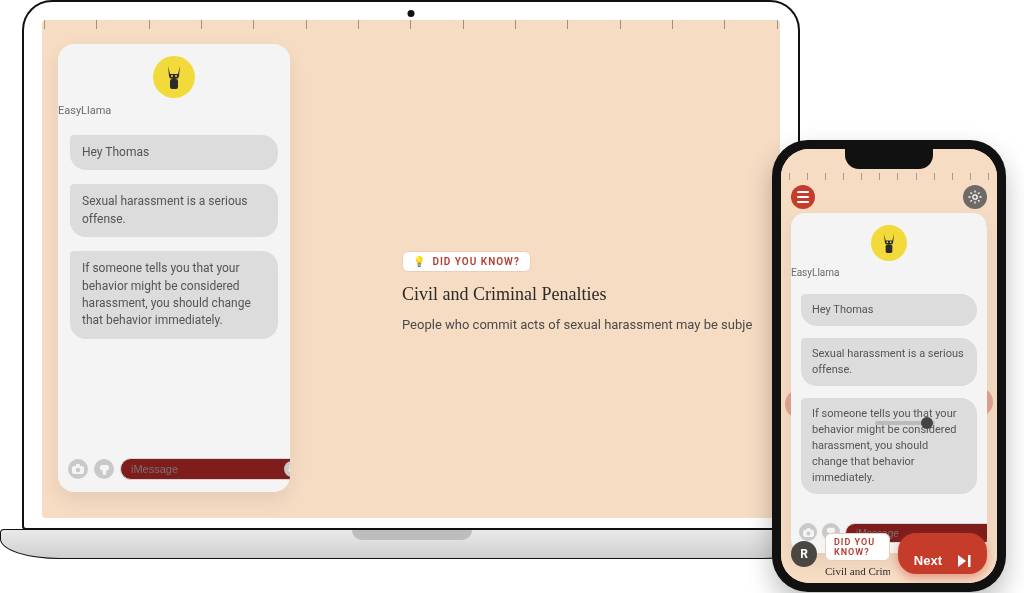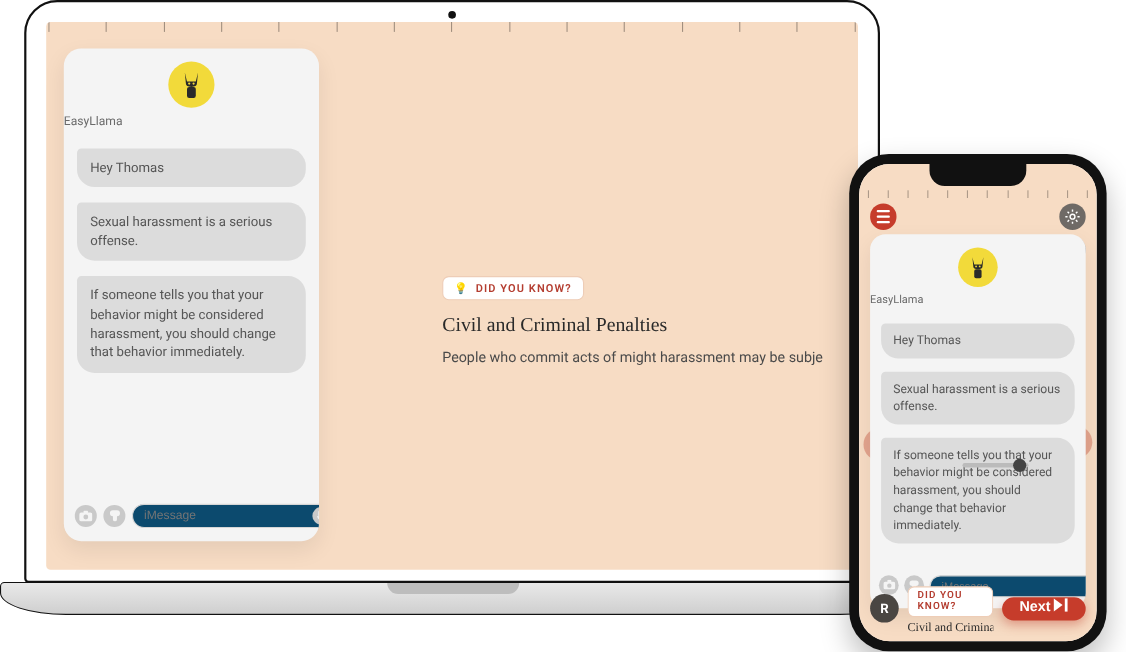--- a/index.html
+++ b/index.html
@@ -154,21 +154,21 @@
     align-items: center;
     justify-content: center;
     font-size: 11px;
     flex-shrink: 0;
   }
   .chat-textfield {
     flex: 1;
     height: 22px;
     border: 1px solid #d6d6d6;
     border-radius: 12px;
-    background: #0c4a6e;
+    background: #7f1d1d;
     font-size: 11px;
     padding: 0 30px 0 10px;
     color: #999;
     outline: none;
     position: relative;
   }
   .chat-input-wrap { flex:1; position:relative; }
   .mic-icon {
     position: absolute;
     right: 4px; top: 50%;
@@ -346,26 +346,26 @@
     background:#4a4642; color:#fff;
     display:flex; align-items:center; justify-content:center;
     font-size:12px; font-weight:700;
     flex-shrink:0;
   }
   .next-btn {
     background:#c63c2b;
     color:#fff;
     border:none;
     border-radius:18px;
-    padding:0 14px 6px 16px;
+    padding:20px 14px 6px 16px;
     font-size:13px;
     font-weight:600;
     display:flex;
     align-items:center;
-    gap:2px;
+    gap:15px;
     flex-shrink:0;
     box-shadow: 0 4px 10px rgba(198,60,43,0.4);
     justify-content: flex-end;
   }
   .next-btn svg { display:block; }
 
   .hamburger { display:flex; flex-direction:column; gap:3px; }
   .hamburger span { display:block; width:12px; height:2px; background:#fff; border-radius:1px; }
 
 </style>
@@ -435,21 +435,21 @@
           </div>
         </div>
       </div>
 
       <div class="content-block">
         <div class="badge">
           <span class="bulb">💡</span>
           <span>DID YOU KNOW?</span>
         </div>
         <div class="heading">Civil and Criminal Penalties</div>
-        <div class="paragraph">People who commit acts of might harassment may be subje</div>
+        <div class="paragraph">People who commit acts of sexual harassment may be subje</div>
       </div>
 
     </div>
   </div>
   <div class="laptop-base">
     <div class="laptop-notch"></div>
   </div>
 </div>
 
 <div class="phone">

